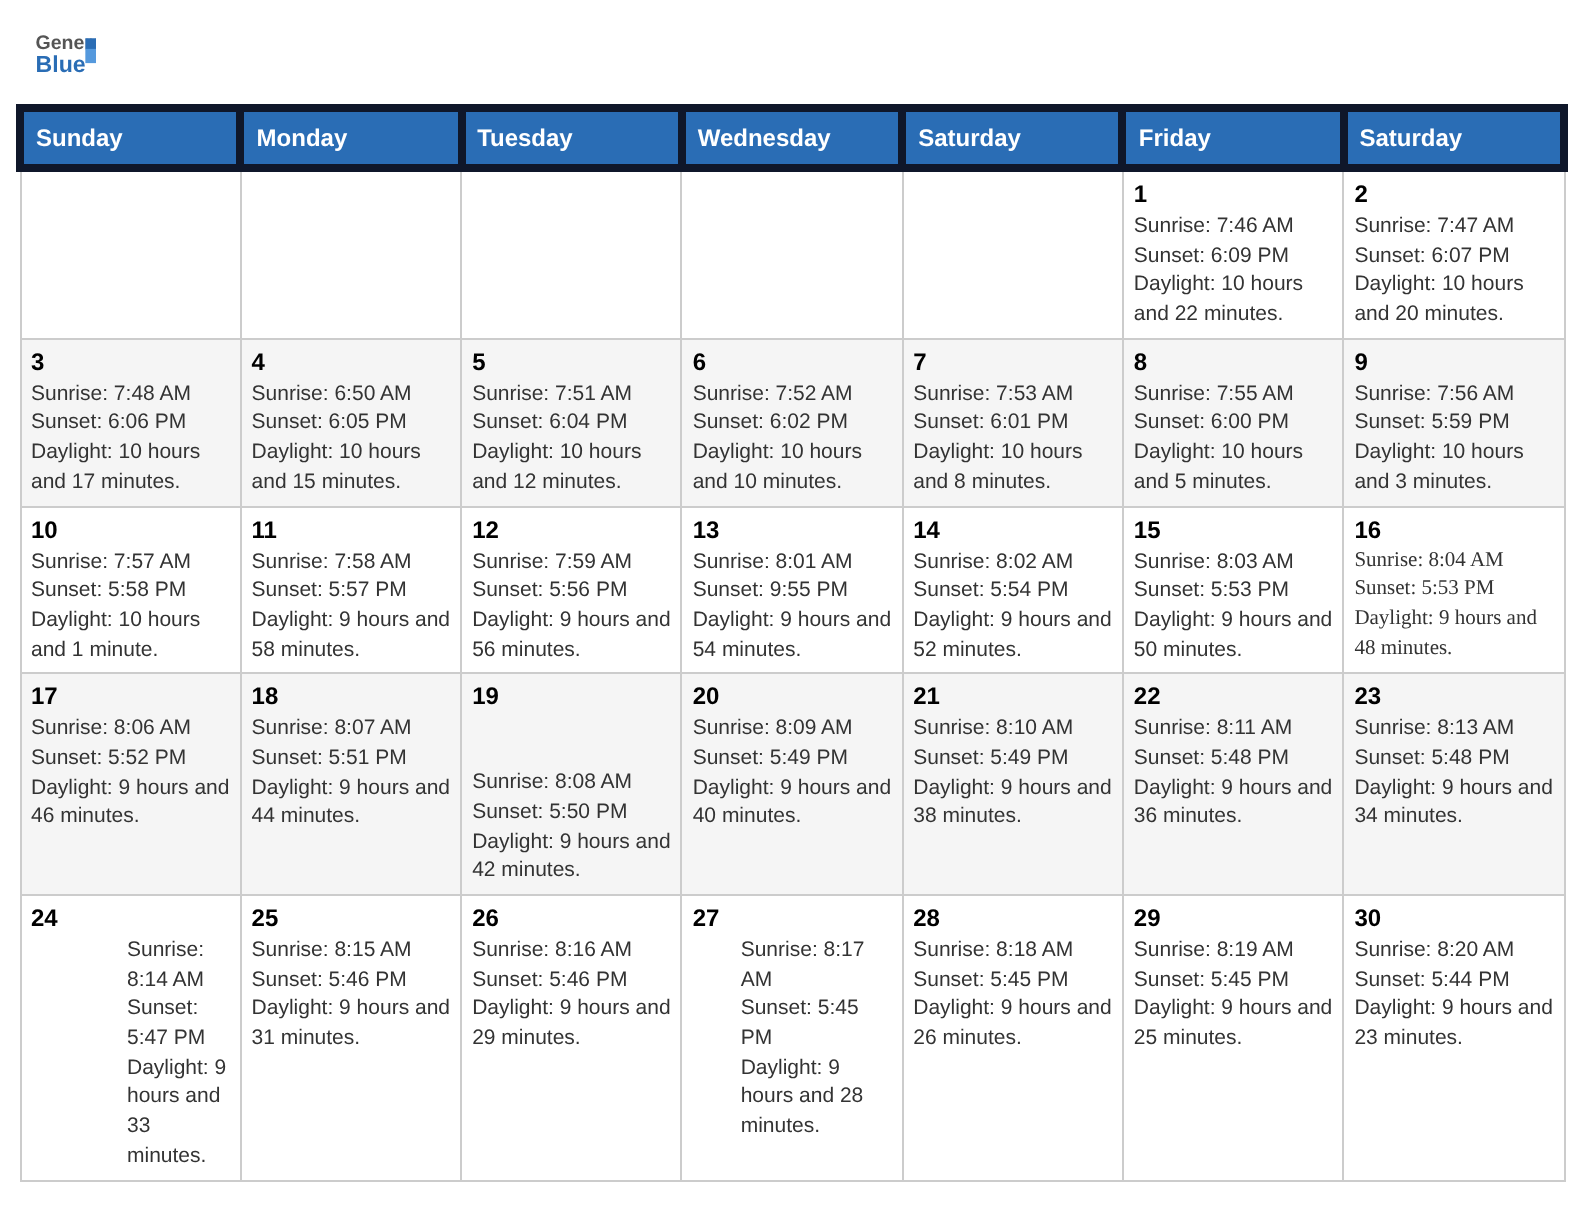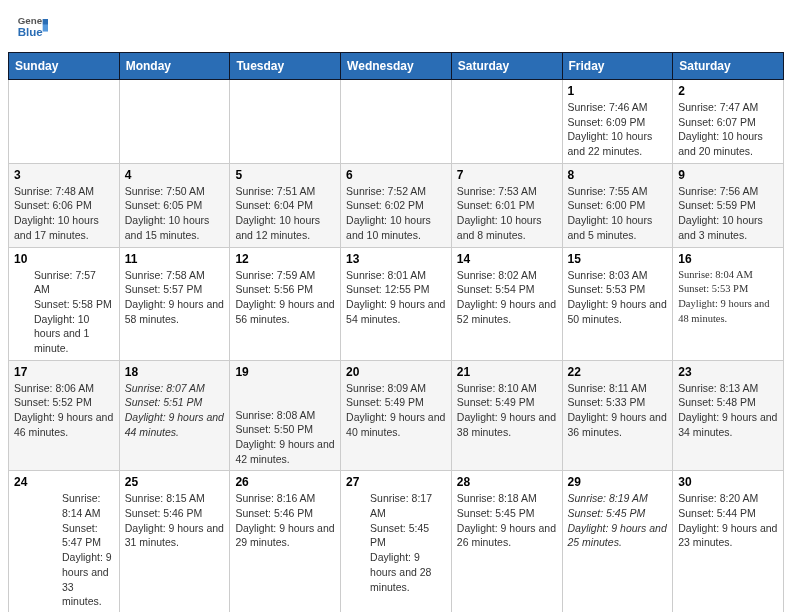--- a/index.html
+++ b/index.html
@@ -45,21 +45,21 @@
       border-collapse: collapse;
       font-size: 11px;
     }
     thead tr th {
       background-color: #2a6db5;
       color: #fff;
       text-align: left;
       padding: 6px 6px;
       font-size: 12px;
       font-weight: bold;
-      border: 1px solid #0f172a;
+      border: 4px solid #0f172a;
     }
     tbody tr td {
       border: 1px solid #ccc;
       vertical-align: top;
       padding: 4px 5px;
       min-height: 80px;
       width: calc(100% / 7);
       background: #fff;
     }
     tbody tr:nth-child(even) td {
@@ -134,21 +134,21 @@
         </tr>
         <tr>
           <td>
             <span class="day-num">3</span>
             <div class="day-info" style="white-space: pre-line;">Sunrise: 7:48 AM
 Sunset: 6:06 PM
 Daylight: 10 hours and 17 minutes.</div>
           </td>
           <td>
             <span class="day-num">4</span>
-            <div class="day-info" style="white-space: pre-line;">Sunrise: 7:50 AM
+            <div class="day-info" style="white-space: pre-line;">Sunrise: 6:50 AM
 Sunset: 6:05 PM
 Daylight: 10 hours and 15 minutes.</div>
           </td>
           <td>
             <span class="day-num">5</span>
             <div class="day-info" style="white-space: pre-line;">Sunrise: 7:51 AM
 Sunset: 6:04 PM
 Daylight: 10 hours and 12 minutes.</div>
           </td>
           <td>
@@ -172,40 +172,40 @@
           <td>
             <span class="day-num">9</span>
             <div class="day-info" style="white-space: pre-line;">Sunrise: 7:56 AM
 Sunset: 5:59 PM
 Daylight: 10 hours and 3 minutes.</div>
           </td>
         </tr>
         <tr>
           <td>
             <span class="day-num">10</span>
-            <div class="day-info" style="white-space: pre-line; margin-left: 20px;">Sunrise: 7:57 AM
+            <div class="day-info" style="white-space: pre-line;">Sunrise: 7:57 AM
 Sunset: 5:58 PM
 Daylight: 10 hours and 1 minute.</div>
           </td>
           <td>
             <span class="day-num">11</span>
             <div class="day-info" style="white-space: pre-line;">Sunrise: 7:58 AM
 Sunset: 5:57 PM
 Daylight: 9 hours and 58 minutes.</div>
           </td>
           <td>
             <span class="day-num">12</span>
             <div class="day-info" style="white-space: pre-line;">Sunrise: 7:59 AM
 Sunset: 5:56 PM
 Daylight: 9 hours and 56 minutes.</div>
           </td>
           <td>
             <span class="day-num">13</span>
             <div class="day-info" style="white-space: pre-line;">Sunrise: 8:01 AM
-Sunset: 12:55 PM
+Sunset: 9:55 PM
 Daylight: 9 hours and 54 minutes.</div>
           </td>
           <td>
             <span class="day-num">14</span>
             <div class="day-info" style="white-space: pre-line;">Sunrise: 8:02 AM
 Sunset: 5:54 PM
 Daylight: 9 hours and 52 minutes.</div>
           </td>
           <td>
             <span class="day-num">15</span>
@@ -222,21 +222,21 @@
         </tr>
         <tr>
           <td>
             <span class="day-num">17</span>
             <div class="day-info" style="white-space: pre-line;">Sunrise: 8:06 AM
 Sunset: 5:52 PM
 Daylight: 9 hours and 46 minutes.</div>
           </td>
           <td>
             <span class="day-num">18</span>
-            <div class="day-info" style="white-space: pre-line; font-style: italic;">Sunrise: 8:07 AM
+            <div class="day-info" style="white-space: pre-line;">Sunrise: 8:07 AM
 Sunset: 5:51 PM
 Daylight: 9 hours and 44 minutes.</div>
           </td>
           <td>
             <span class="day-num">19</span>
             <div class="day-info" style="white-space: pre-line; margin-top: 29px;">Sunrise: 8:08 AM
 Sunset: 5:50 PM
 Daylight: 9 hours and 42 minutes.</div>
           </td>
           <td>
@@ -247,21 +247,21 @@
           </td>
           <td>
             <span class="day-num">21</span>
             <div class="day-info" style="white-space: pre-line;">Sunrise: 8:10 AM
 Sunset: 5:49 PM
 Daylight: 9 hours and 38 minutes.</div>
           </td>
           <td>
             <span class="day-num">22</span>
             <div class="day-info" style="white-space: pre-line;">Sunrise: 8:11 AM
-Sunset: 5:33 PM
+Sunset: 5:48 PM
 Daylight: 9 hours and 36 minutes.</div>
           </td>
           <td>
             <span class="day-num">23</span>
             <div class="day-info" style="white-space: pre-line;">Sunrise: 8:13 AM
 Sunset: 5:48 PM
 Daylight: 9 hours and 34 minutes.</div>
           </td>
         </tr>
         <tr>
@@ -290,21 +290,21 @@
 Daylight: 9 hours and 28 minutes.</div>
           </td>
           <td>
             <span class="day-num">28</span>
             <div class="day-info" style="white-space: pre-line;">Sunrise: 8:18 AM
 Sunset: 5:45 PM
 Daylight: 9 hours and 26 minutes.</div>
           </td>
           <td>
             <span class="day-num">29</span>
-            <div class="day-info" style="white-space: pre-line; font-style: italic;">Sunrise: 8:19 AM
+            <div class="day-info" style="white-space: pre-line;">Sunrise: 8:19 AM
 Sunset: 5:45 PM
 Daylight: 9 hours and 25 minutes.</div>
           </td>
           <td>
             <span class="day-num">30</span>
             <div class="day-info" style="white-space: pre-line;">Sunrise: 8:20 AM
 Sunset: 5:44 PM
 Daylight: 9 hours and 23 minutes.</div>
           </td>
         </tr>

